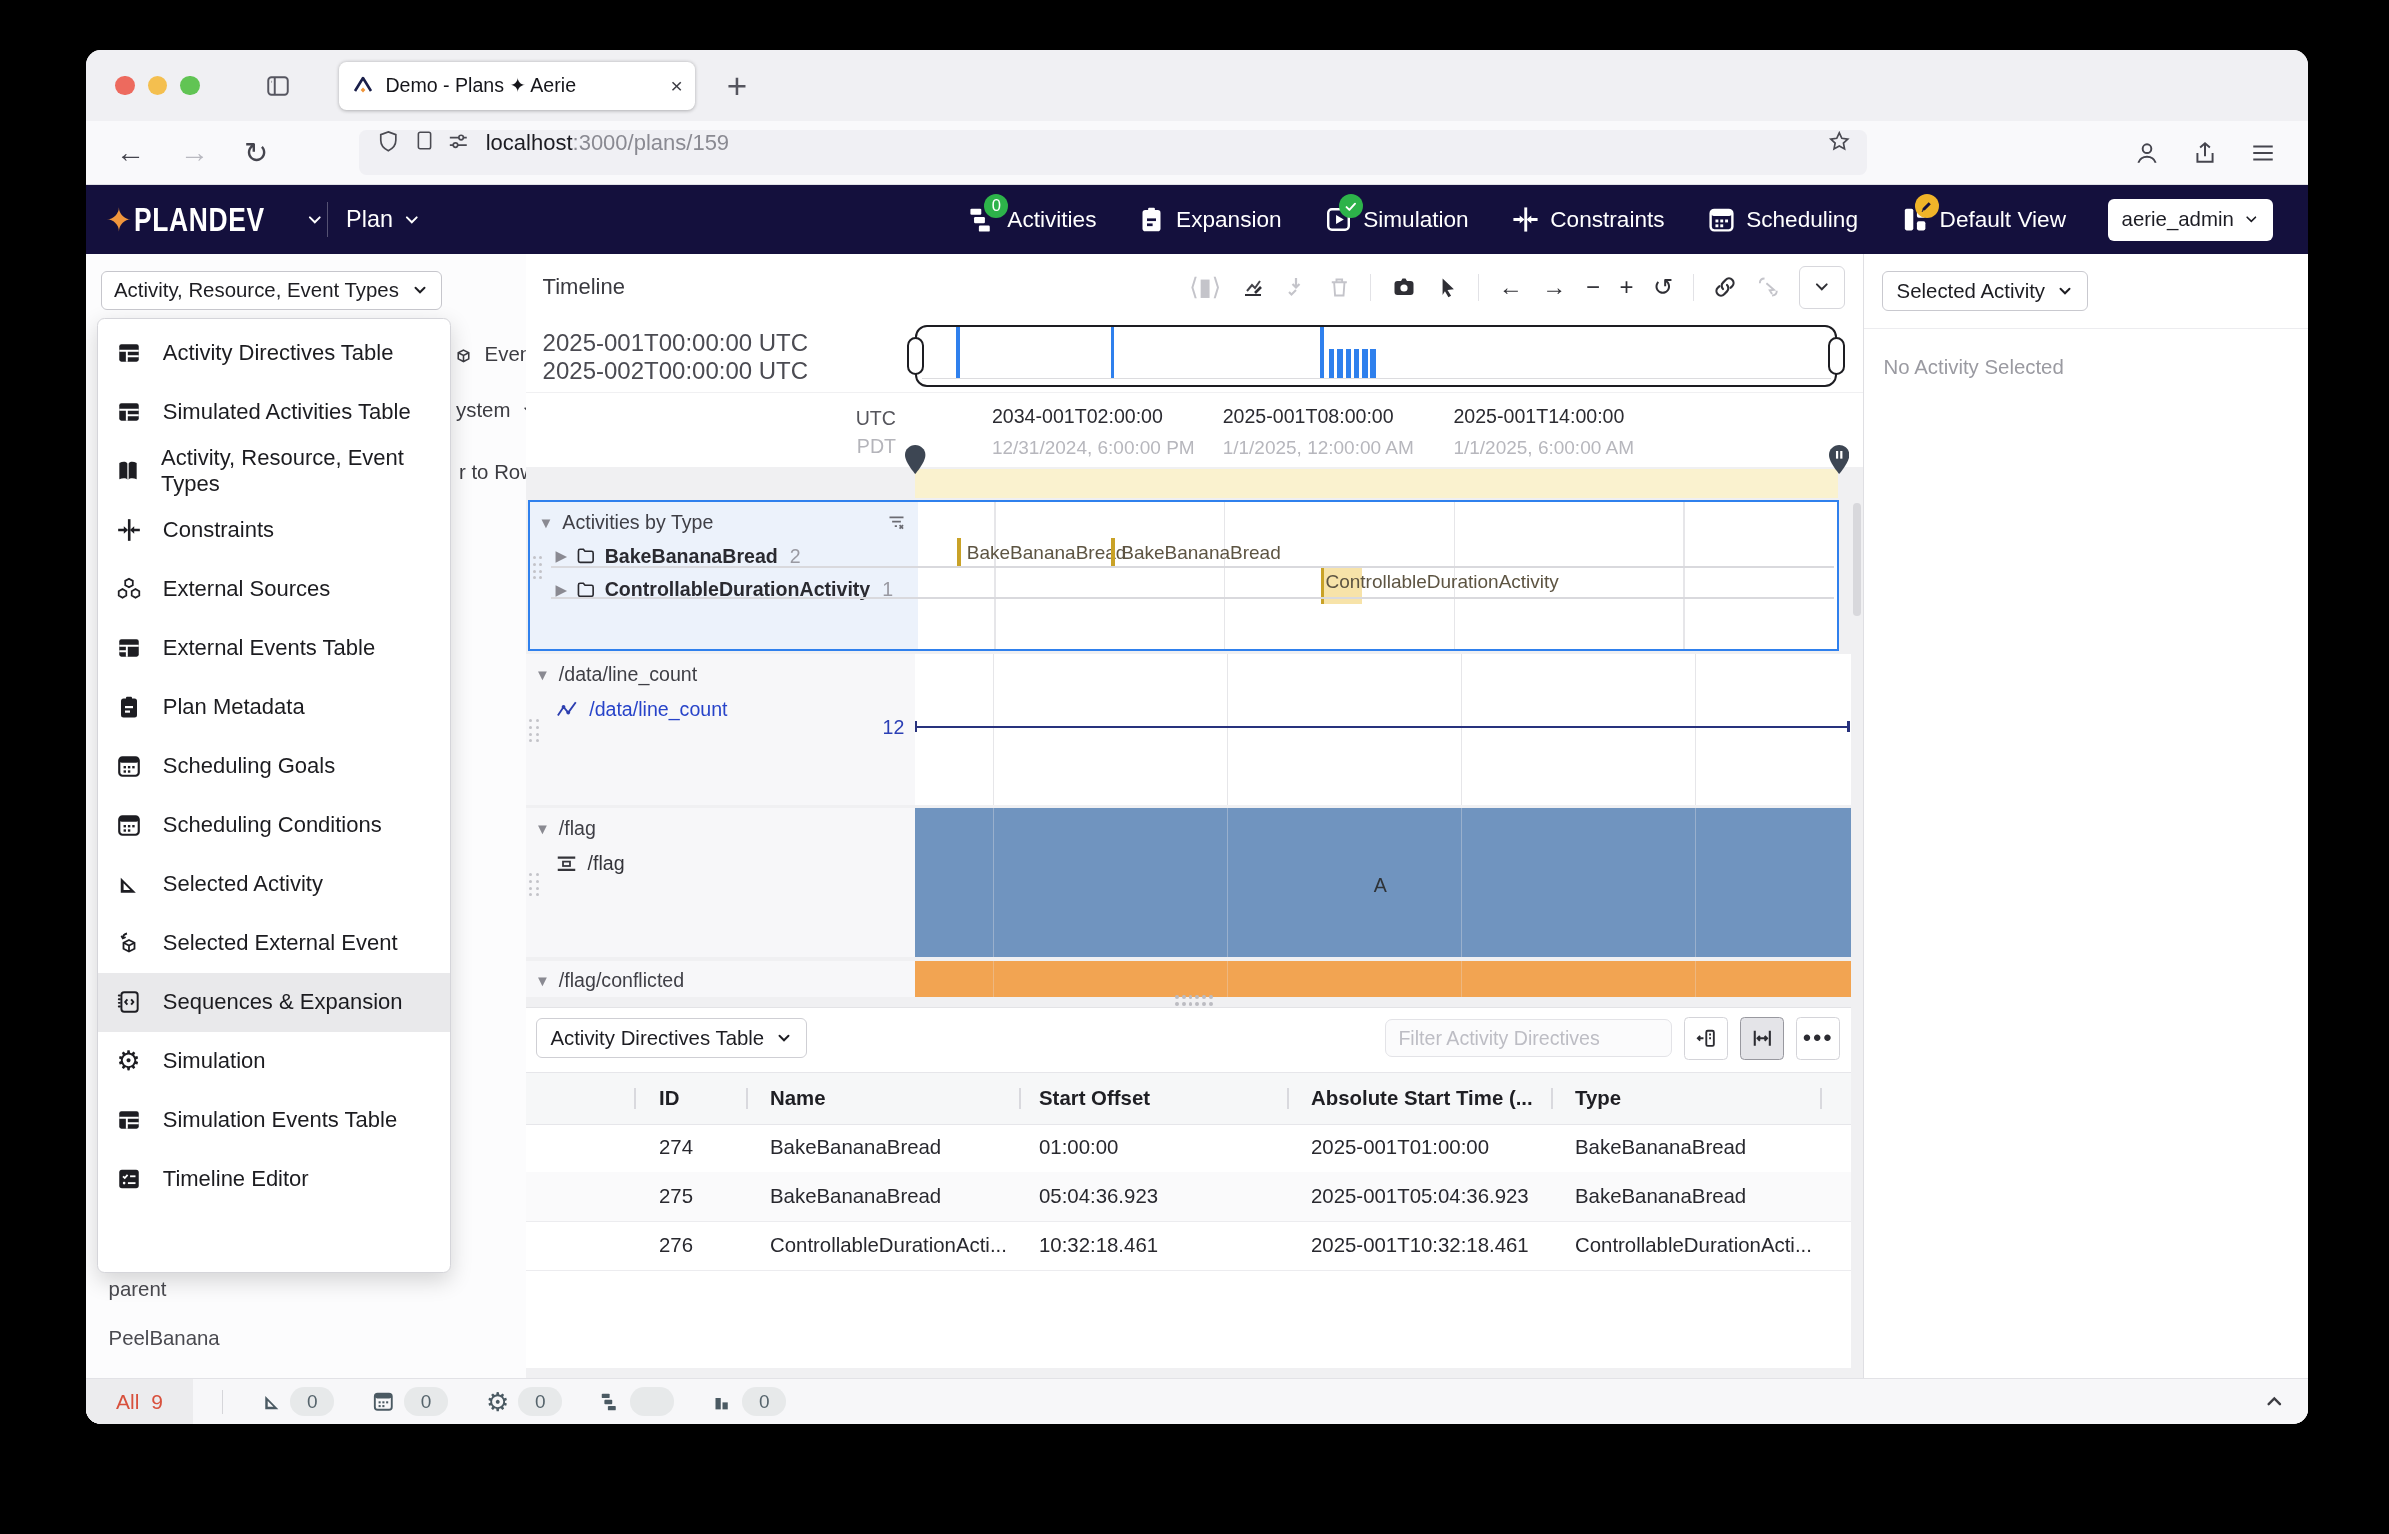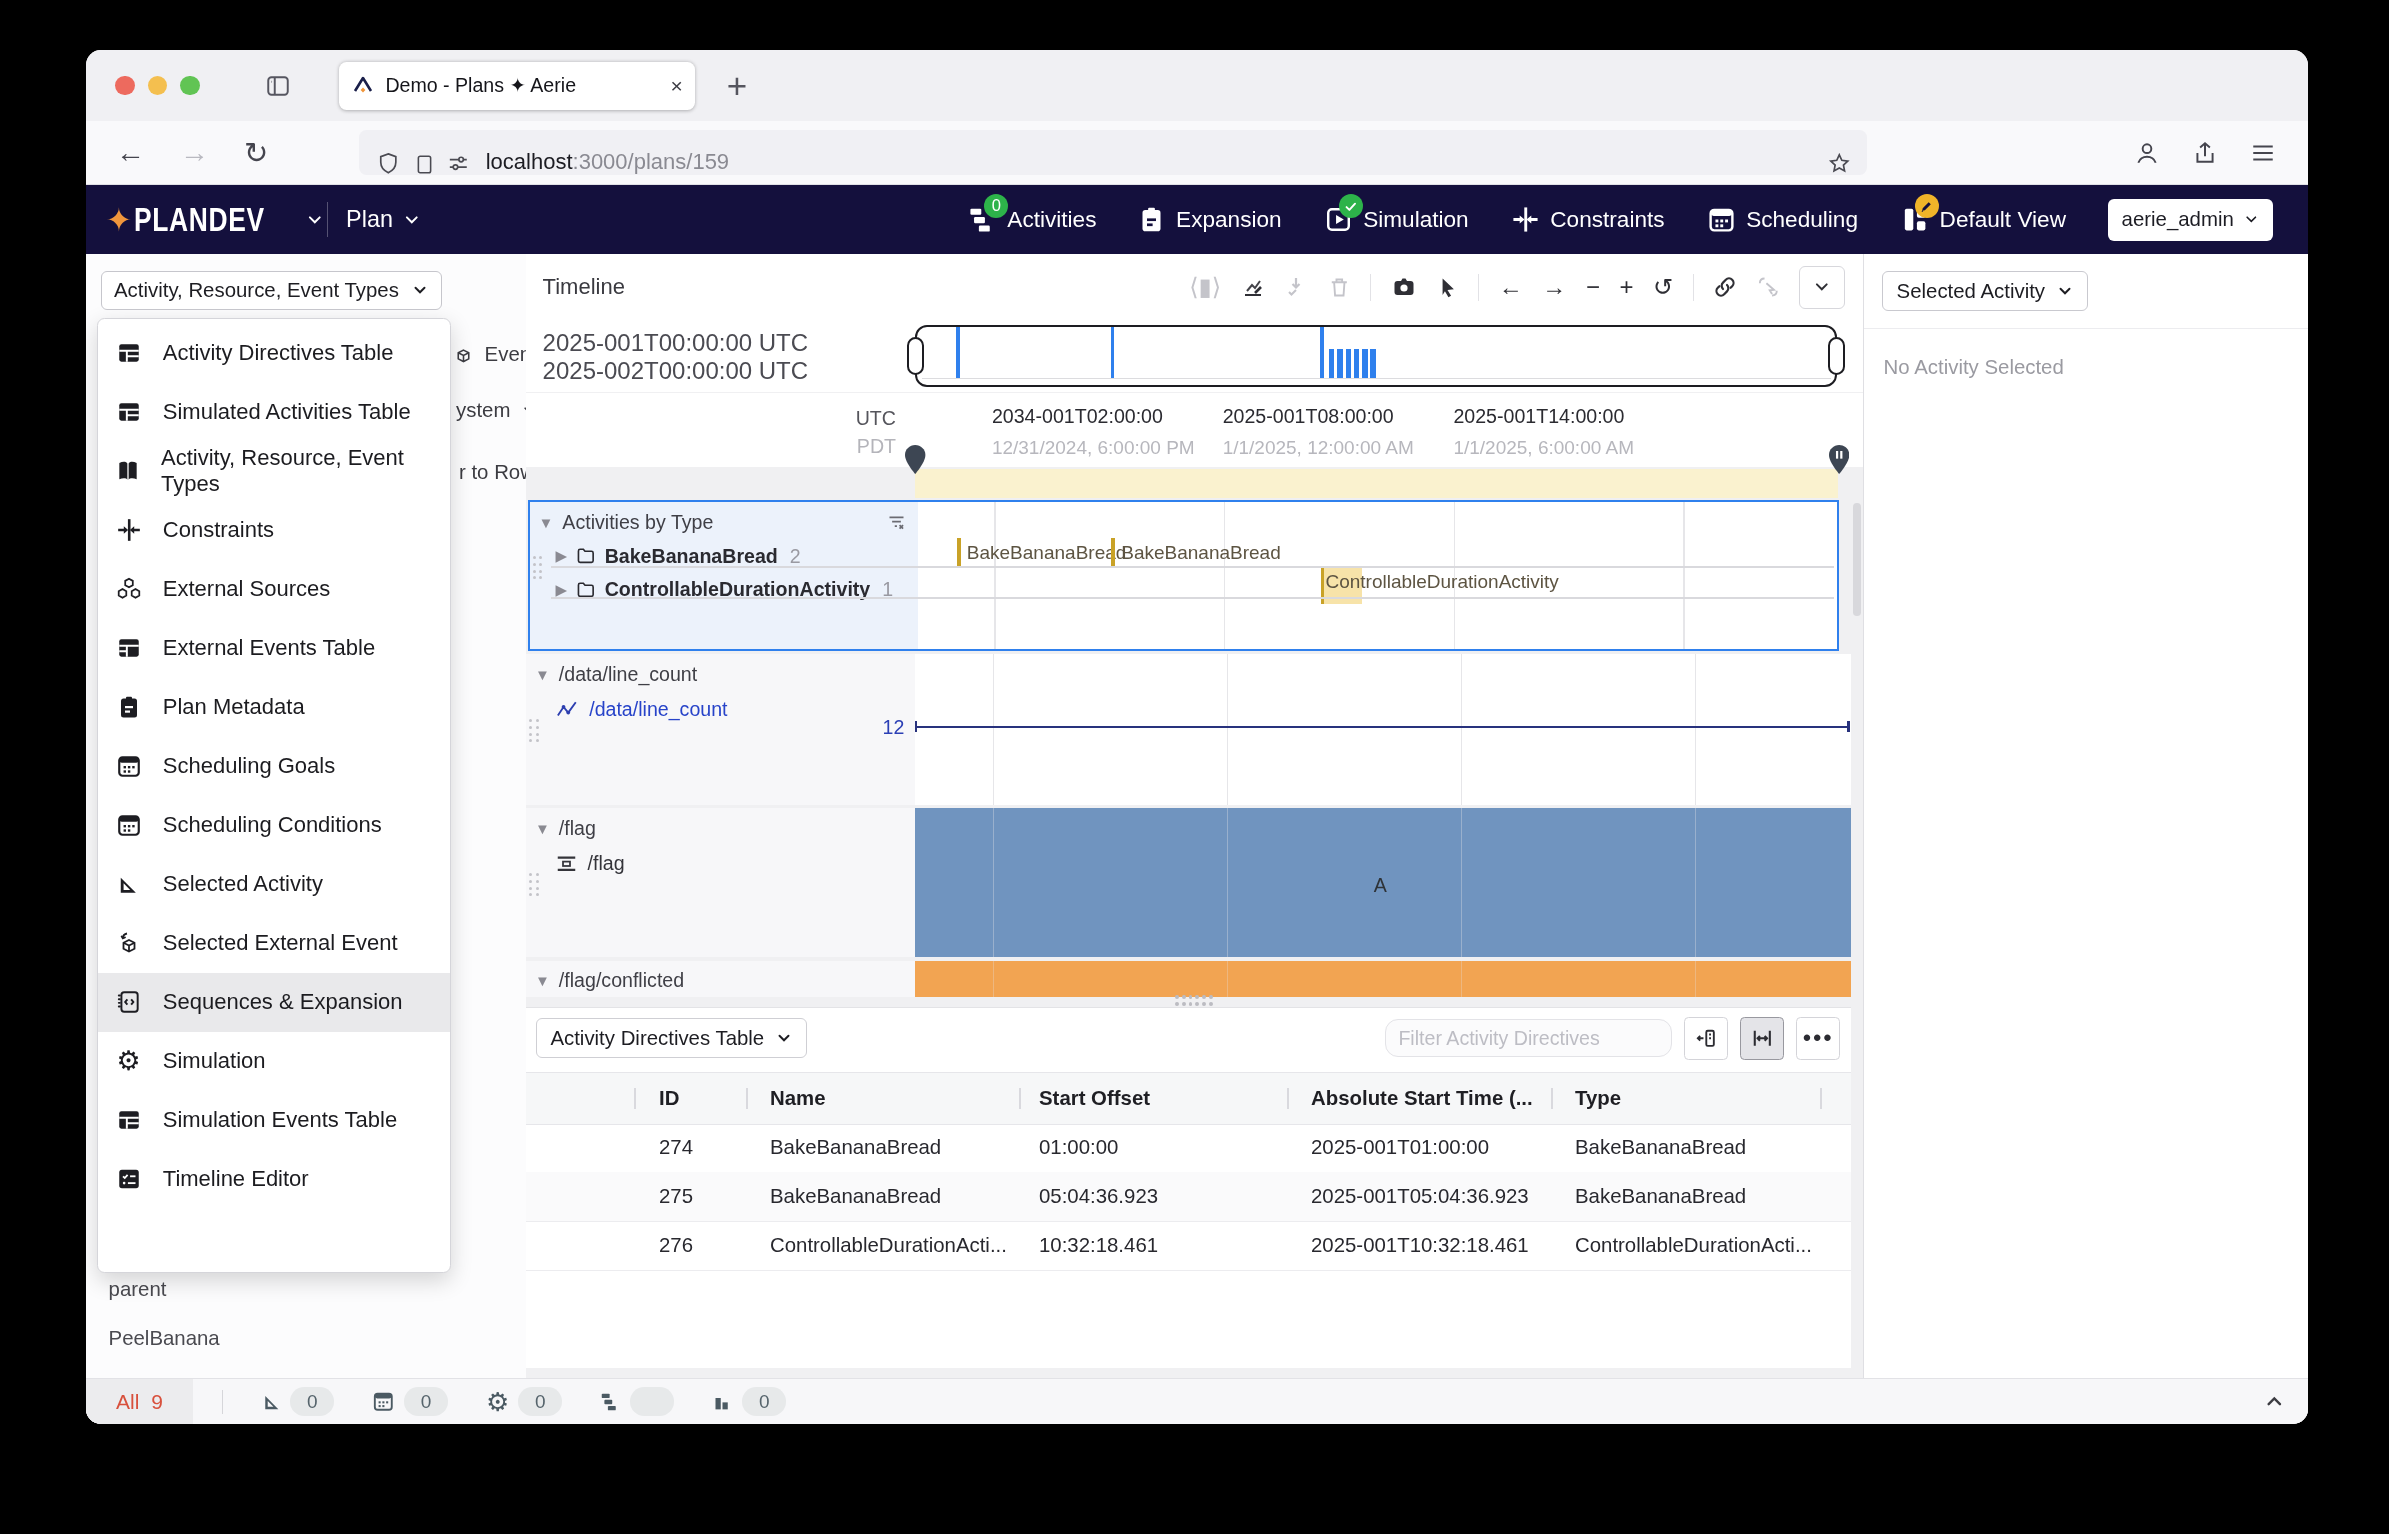--- a/index.html
+++ b/index.html
@@ -17,21 +17,21 @@
   .sidebar-btn{margin-left:65px;color:#565660}
   .tab{margin-left:48px;width:332px;height:48px;background:#fff;border-radius:7.5px;
        box-shadow:0 0.8px 3.8px rgba(0,0,0,.28);display:flex;align-items:center;padding:0 12px}
   .tab-title{font-size:19.6px;color:#15151a;margin-left:10.6px;white-space:nowrap;overflow:hidden}
   .tab-close{margin-left:auto;font-size:21px;color:#3c3c44}
   .newtab{margin-left:32px;font-size:35px;font-weight:300;color:#55555e}
   .urlbar{height:63px;background:#f9f9fb;border-bottom:0.8px solid #e0e0e5;display:flex;align-items:center;flex:none}
   .nav-glyph{font-size:29px;color:#45454e}
   .nav-glyph.dim{color:#b9b9c0}
   .urlfield{margin-left:91px;width:1508px;height:45px;background:#f0f0f4;border-radius:7.5px;
-            display:flex;align-items:flex-end}
+            display:flex;align-items:flex-start}
   .urltext{font-size:22px;margin-left:16.6px;color:#1c1c22}
   .urltext .rest{color:#8a8a92}
   
   .appnav{height:69px;background:#14103d;display:flex;align-items:center;flex:none;color:#fff}
   .logo-star{color:#f0963c;font-size:32px;margin-left:19.6px}
   .logo-text{font-size:33px;font-weight:bold;letter-spacing:0.8px;display:inline-block;transform:scaleX(.8);transform-origin:left center;margin-left:1.5px}
   .nav-divider{width:0.8px;height:35px;background:rgba(255,255,255,.28);margin:0 18px 0 3px}
   .plan-name{font-size:23.4px}
   .navitems{display:flex;align-items:center;gap:42px;margin-left:auto;margin-right:35px}
   .navitem{display:flex;align-items:center;gap:10.6px;font-size:22.6px;position:relative}
@@ -96,21 +96,21 @@
   .legend{display:flex;align-items:center;gap:10.6px;font-size:19.6px;margin:12px 0 0 30px}
   .dots{position:absolute;left:3px;display:grid;grid-template-columns:3px 3px;gap:3.8px}
   .dots b{width:3px;height:3px;background:#c3c3c8;border-radius:50%}
   .hdots{position:absolute;display:grid;grid-template-columns:repeat(6,3.8px);gap:3px}
   .hdots b{width:3.8px;height:3.8px;background:#bcbcc2;border-radius:50%}
   
   .btmpanel{position:absolute;left:0;right:12px;top:753px;height:360px;background:#fff;border-top:0.8px solid #e3e3e6}
   .btmbar{position:absolute;left:0;right:0;top:0;height:60px;display:flex;align-items:center}
   .tbl-select{margin-left:9.8px;height:38px;border:0.8px solid #cfcfd4;border-radius:6px;background:#fff;
               display:flex;align-items:center;gap:10.6px;padding:0 13.6px;font-size:20.4px;color:#1d1d22}
-  .filterbox{margin-left:auto;width:287px;height:38px;background:#fbfbfc;border:0.8px solid #e3e3e7;border-radius:13px;
+  .filterbox{margin-left:auto;width:287px;height:38px;background:#fbfbfc;border:0.8px solid #e3e3e7;border-radius:7px;
              font-size:19.6px;color:#222;padding:0 12px;box-sizing:border-box;font-family:inherit}
   .filterbox::placeholder{color:#bdbdc4}
   .sqbtn{width:42px;height:41px;border:0.8px solid #d4d4d9;border-radius:4.5px;background:#fff;margin-left:12px;
          display:flex;align-items:center;justify-content:center;color:#2c2c32}
   .sqbtn.active{background:#e4e4e8;border-color:#98989f}
   .sqbtn.last{margin-right:10.6px}
   .thead{position:absolute;left:0;right:0;top:64px;height:51px;background:#f6f7f8;border-top:0.8px solid #e6e6ea;
          border-bottom:0.8px solid #e6e6ea;font-size:20.4px;color:#1f1f24;font-weight:bold}
   .thead span{position:absolute;top:13.6px}
   .ctick{position:absolute;top:15px;width:1.5px;height:21px;background:#d9d9de}

